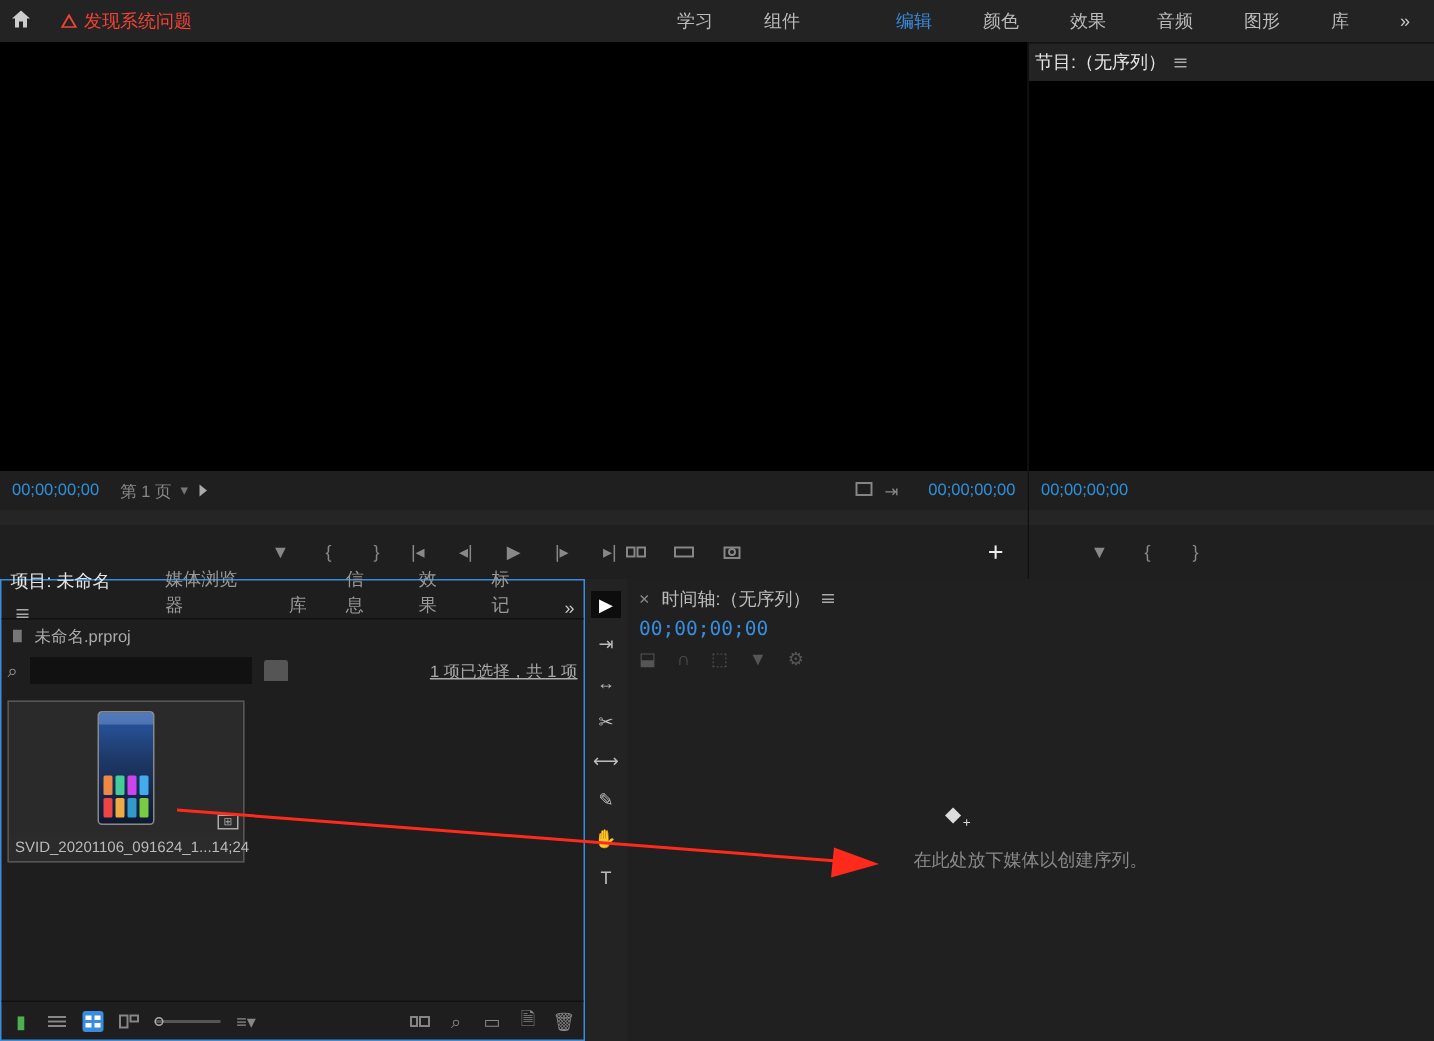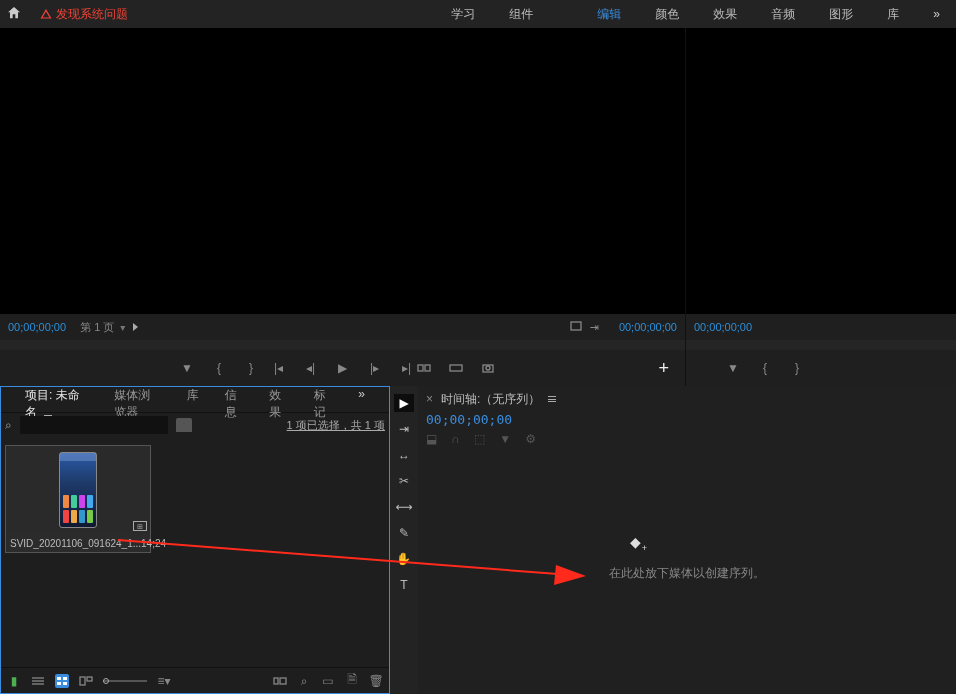--- a/index.html
+++ b/index.html
@@ -41,33 +41,33 @@
     .transport .side.right2 { right: 190px; }
     .t-icon { width: 14px; height: 14px; display: inline-flex; align-items: center; justify-content: center; }
     .plus { position: absolute; right: 16px; color: #eee; font-size: 18px; font-weight: 300; }
     .program-col .transport .p-left { position: absolute; left: 40px; display:flex; gap:18px; }
 
     
     .lower { display: flex; height: calc(694px - 28px - 358px); }
     .project-col { width: 390px; background: #1e1e1e; border: 1px solid #3a8dde; display: flex; flex-direction: column; position: relative; }
     .timeline-col { flex: 1; background: #202020; display: flex; }
 
-    .proj-tabs { height: 26px; display: flex; align-items: flex-start; gap: 26px; font-size: 12px; padding: 0 24px; color: #999; border-bottom: 1px solid #111; }
+    .proj-tabs { height: 26px; display: flex; align-items: flex-end; gap: 26px; font-size: 12px; padding: 0 6px; color: #999; border-bottom: 1px solid #111; }
     .proj-tabs .ptab.active { color: #e6e6e6; }
     .proj-more { margin-left: auto; color: #ccc; }
     .proj-name-row { height: 22px; display: flex; align-items: center; gap: 6px; font-size: 11px; color: #aaa; padding: 0 6px; }
     .proj-name-row svg { width: 10px; height: 10px; fill: #777; }
     .search-row { height: 24px; display: flex; align-items: center; padding: 0 4px; gap: 8px; font-size: 11px; }
     .search-row .mag { color: #999; font-size: 12px; }
     .search-input { background: #111; border: none; height: 18px; width: 148px; color: #ccc; padding: 0 4px; }
     .folder-btn { width: 16px; height: 14px; background: #555; border-radius: 2px 2px 0 0; position: relative; }
     .sel-text { margin-left: auto; color: #aaa; text-decoration: underline; }
 
     .bin-area { flex: 1; padding: 8px 4px; }
-    .clip { width: 146px; background: #3a3a3a; border: 1px solid #555; }
+    .clip { width: 158px; background: #3a3a3a; border: 1px solid #555; }
     .clip-thumb { height: 88px; background: #2a2a2a; display: flex; align-items: center; justify-content: center; position: relative; }
     .phone { width: 38px; height: 76px; background: linear-gradient(180deg,#2a5aa8 0%,#1e3a6a 40%,#0f1830 100%); border: 1px solid #888; border-radius: 3px; position: relative; }
     .phone .topb { height: 8px; background: rgba(200,220,255,.25); }
     .phone .apps { position:absolute; bottom:4px; left:3px; right:3px; height:28px; display:grid; grid-template-columns:repeat(4,1fr); grid-template-rows:repeat(2,1fr); gap:1.5px; }
     .phone .apps i { background:#9ad; border-radius:1px; }
     .phone .apps i:nth-child(1){background:#e84;} .phone .apps i:nth-child(2){background:#4c9;} .phone .apps i:nth-child(3){background:#c4e;} .phone .apps i:nth-child(4){background:#4ae;}
     .phone .apps i:nth-child(5){background:#e44;} .phone .apps i:nth-child(6){background:#ea4;} .phone .apps i:nth-child(7){background:#39c;} .phone .apps i:nth-child(8){background:#7c4;}
     .clip-ind { position:absolute; bottom:3px; right:3px; width:14px; height:10px; border:1px solid #aaa; font-size:7px; color:#aaa; text-align:center; line-height:9px; }
     .clip-meta { height: 18px; background: #2b2b2b; display: flex; align-items: center; justify-content: space-between; font-size: 10px; color: #bbb; padding: 0 4px; }
 
@@ -173,20 +173,30 @@
               <rect class="ic" x="2" y="3" width="10" height="7"></rect>
               <circle class="ic" cx="7" cy="6" r="2"></circle>
             </svg>
           </span>
       </span>
       <span class="plus">+</span>
     </div>
   </div>
 
   <div class="program-col">
+    <div class="tabstrip">
+      <span class="tab active">
+        <span>节目:（无序列）</span>
+        <span class="menu-lines">
+            <i></i>
+            <i></i>
+            <i></i>
+          </span>
+      </span>
+    </div>
     <div class="monitor-area" style="height:282px"></div>
     <div class="tc-row">
       <span class="tc-left">00;00;00;00</span>
     </div>
     <div class="tc-scrub"></div>
     <div class="transport">
       <span class="p-left">
         <span class="t-icon">▼</span>
         <span class="t-icon">{</span>
         <span class="t-icon">}</span>
@@ -206,20 +216,26 @@
             <i></i>
             <i></i>
           </span>
       </span>
       <span class="ptab">媒体浏览器</span>
       <span class="ptab">库</span>
       <span class="ptab">信息</span>
       <span class="ptab">效果</span>
       <span class="ptab">标记</span>
       <span class="proj-more">»</span>
+    </div>
+    <div class="proj-name-row">
+      <svg viewBox="0 0 12 12">
+          <rect x="2" y="1" width="7" height="10" fill="#777"></rect>
+        </svg>
+      <span>未命名.prproj</span>
     </div>
     <div class="search-row">
       <span class="mag">⌕</span>
       <input class="search-input" placeholder="" style="">
       <span class="folder-btn"></span>
       <span class="sel-text">1 项已选择，共 1 项</span>
     </div>
     <div class="bin-area">
       <div class="clip">
         <div class="clip-thumb">

